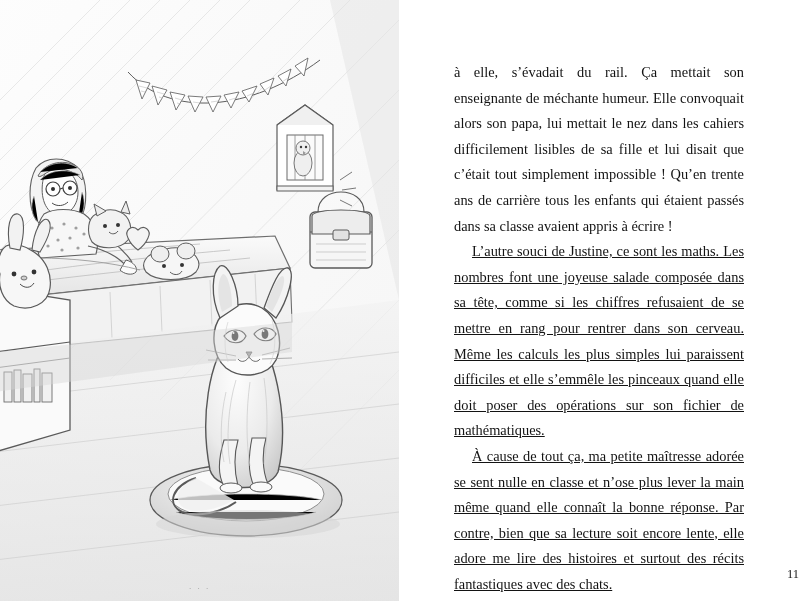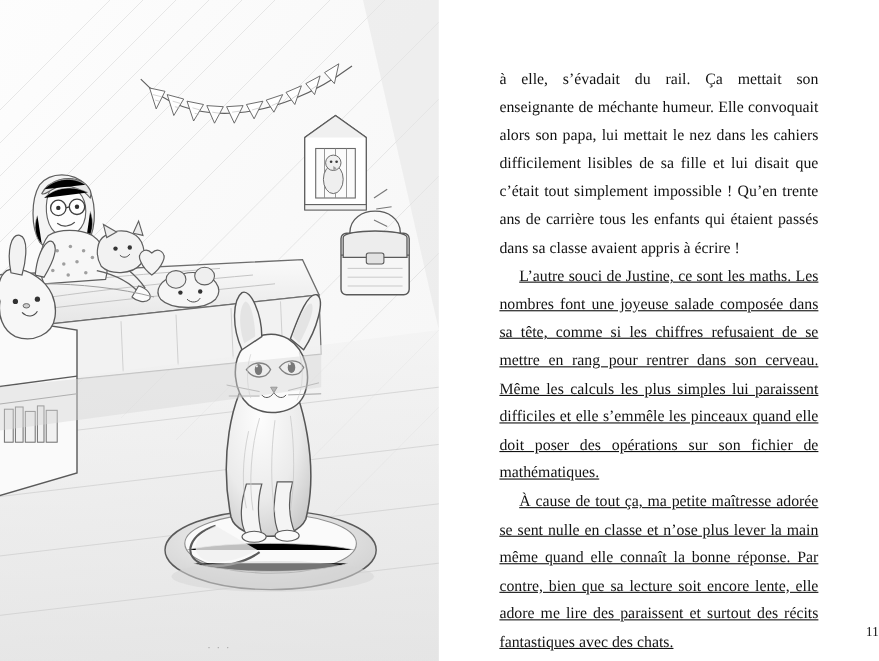--- a/index.html
+++ b/index.html
@@ -397,18 +397,18 @@
 
     <div class="illus-caption">. . .</div>
   </div>
 
   <div class="gutter"></div>
 
   <div class="page-right">
     <div class="text-column">
       <p>à elle, s’évadait du rail. Ça mettait son enseignante de méchante humeur. Elle convoquait alors son papa, lui mettait le nez dans les cahiers difficilement lisibles de sa fille et lui disait que c’était tout simplement impossible ! Qu’en trente ans de carrière tous les enfants qui étaient passés dans sa classe avaient appris à écrire !</p>
       <p class="indent">L’autre souci de Justine, ce sont les maths. Les nombres font une joyeuse salade composée dans sa tête, comme si les chiffres refusaient de se mettre en rang pour rentrer dans son cerveau. Même les calculs les plus simples lui paraissent difficiles et elle s’emmêle les pinceaux quand elle doit poser des opérations sur son fichier de mathématiques.</p>
-      <p class="indent">À cause de tout ça, ma petite maîtresse adorée se sent nulle en classe et n’ose plus lever la main même quand elle connaît la bonne réponse. Par contre, bien que sa lecture soit encore lente, elle adore me lire des paraissent et surtout des récits fantastiques avec des chats.</p>
+      <p class="indent">À cause de tout ça, ma petite maîtresse adorée se sent nulle en classe et n’ose plus lever la main même quand elle connaît la bonne réponse. Par contre, bien que sa lecture soit encore lente, elle adore me lire des histoires et surtout des récits fantastiques avec des chats.</p>
     </div>
     <div class="folio">11</div>
   </div>
 
 </div>
 
 </body></html>

